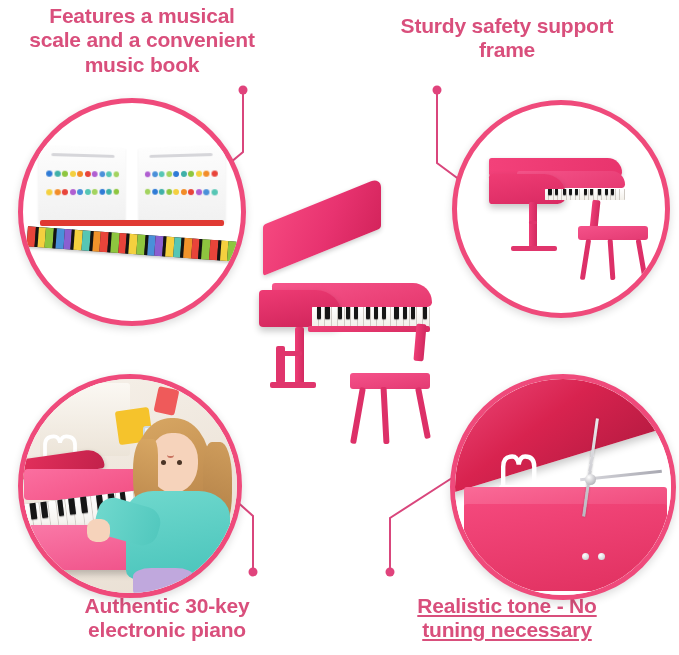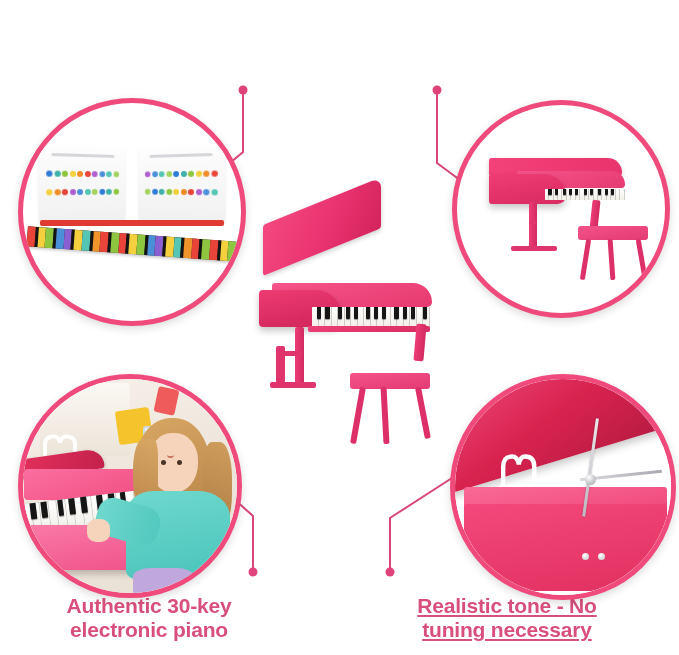--- a/index.html
+++ b/index.html
@@ -7,21 +7,21 @@
        font-family:"Liberation Sans","DejaVu Sans",sans-serif;}
 
   .stage{position:absolute;inset:0;}
 
   
   .caption{position:absolute;color:#d94f7c;font-weight:bold;
            font-size:21px;line-height:1.16;text-align:center;
            letter-spacing:-0.2px;white-space:pre-line;}
   .cap-tl{left:8px;top:4px;width:268px;}
   .cap-tr{left:372px;top:14px;width:270px;}
-  .cap-bl{left:14px;top:594px;width:270px;}
+  .cap-bl{left:32px;top:594px;width:270px;}
   .cap-br{left:372px;top:594px;width:270px;text-decoration:underline;}
 
   
   .conn{position:absolute;overflow:visible;pointer-events:none;}
   .conn path{fill:none;stroke:#d9467c;stroke-width:2;}
   .conn circle{fill:#e0437c;}
 
   
   .bubble{position:absolute;border-radius:50%;
           border:5px solid #ef4a7b;background:#fff;overflow:hidden;
@@ -127,20 +127,25 @@
   .ls-rack{position:absolute;left:20%;top:30%;width:24%;height:26%;}
 
   
   .center-piano{position:absolute;left:255px;top:222px;width:190px;height:236px;}
 </style>
 </head>
 <body>
 
 <div class="stage">
 
+  <div class="caption cap-tl">Features a musical
+scale and a convenient
+music book</div>
+  <div class="caption cap-tr">Sturdy safety support
+frame</div>
   <div class="caption cap-bl">Authentic 30-key
 electronic piano</div>
   <div class="caption cap-br">Realistic tone - No
 tuning necessary</div>
 
   <svg class="conn" style="left:0;top:0;width:679px;height:655px">
     <path d="M243,90 L243,152 L212,178"></path>
     <circle cx="243" cy="90" r="4.5"></circle>
 
     <path d="M437,90 L437,163 L468,186"></path>

